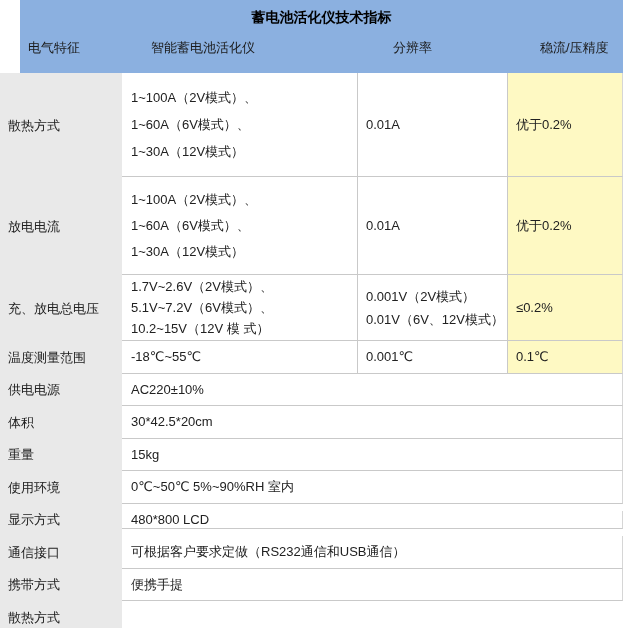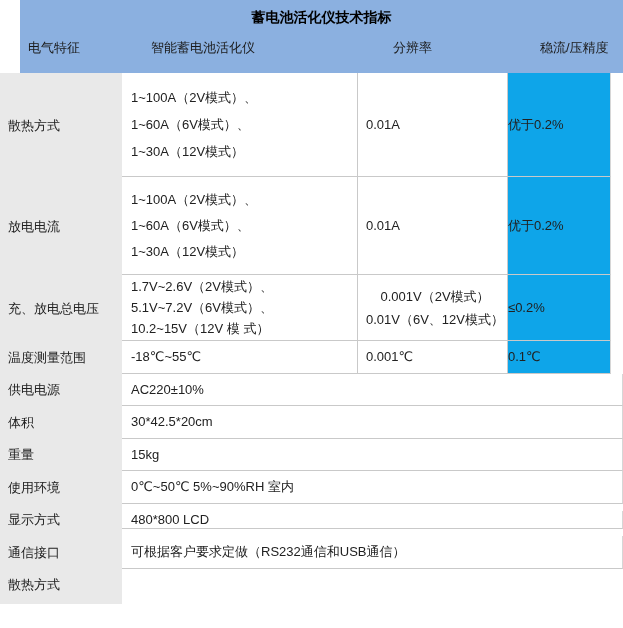--- a/index.html
+++ b/index.html
@@ -29,21 +29,21 @@
   
   .tbody{position:relative;padding-bottom:3px;}
   .tbody::before{ 
     content:"";position:absolute;left:0;top:0;bottom:0;width:122px;background:var(--label-bg);
   }
   .row{display:flex;position:relative;}
   .cell{display:flex;align-items:center;font-size:13px;white-space:pre-line;line-height:17px;}
   .cell.label{width:122px;padding-left:8px;background:transparent;z-index:1;}
   .cell.value{width:235px;padding-left:9px;background:#fff;border-bottom:1px solid var(--border);}
   .cell.res{width:150px;padding-left:8px;background:#fff;border-bottom:1px solid var(--border);border-left:1px solid var(--border);}
-  .cell.acc{width:104px;background:#0ea5e9;border-bottom:1px solid var(--border);border-left:1px solid var(--border);border-right:1px solid #d6d6d6;}
+  .cell.acc{width:116px;padding-left:8px;background:#fef9c3;border-bottom:1px solid var(--border);border-left:1px solid var(--border);border-right:1px solid #d6d6d6;}
   .row.span .cell.value{width:501px;border-right:1px solid #d6d6d6;}
 </style>
 </head>
 <body>
 
 <div class="page">
 
   <div class="thead">
     <div class="title">蓄电池活化仪技术指标</div>
     <div class="cols">
@@ -69,21 +69,21 @@
 1~60A（6V模式）、
 1~30A（12V模式）</div>
       <div class="cell res">0.01A</div>
       <div class="cell acc">优于0.2%</div>
     </div>
       <div class="row" style="height: 66px;">
       <div class="cell label">充、放电总电压</div>
       <div class="cell value" style="line-height: 21px;">1.7V~2.6V（2V模式）、
 5.1V~7.2V（6V模式）、
 10.2~15V（12V 模 式）</div>
-      <div class="cell res" style="line-height: 23px; text-align: center;">0.001V（2V模式）
+      <div class="cell res" style="line-height: 23px;">0.001V（2V模式）
 0.01V（6V、12V模式）</div>
       <div class="cell acc">≤0.2%</div>
     </div>
       <div class="row" style="height: 32.5px;">
       <div class="cell label">温度测量范围</div>
       <div class="cell value" style="line-height: 17px;">-18℃~55℃</div>
       <div class="cell res">0.001℃</div>
       <div class="cell acc">0.1℃</div>
     </div>
       <div class="row span" style="height: 32.5px; justify-content: space-between;">
@@ -110,18 +110,23 @@
       <div class="cell label">显示方式</div>
       <div class="cell value" style="line-height: 17px;">480*800 LCD</div>
 
     </div>
       <div class="row span" style="height: 32.5px;">
       <div class="cell label">通信接口</div>
       <div class="cell value" style="line-height: 17px;">可根据客户要求定做（RS232通信和USB通信）</div>
 
     </div>
       <div class="row span" style="height: 32.5px;">
+      <div class="cell label">携带方式</div>
+      <div class="cell value" style="line-height: 17px;">便携手提</div>
+
+    </div>
+      <div class="row span" style="height: 32.5px;">
       <div class="cell label">散热方式</div>
 
     </div>
     </div>
 
 </div>
 
 </body></html>

